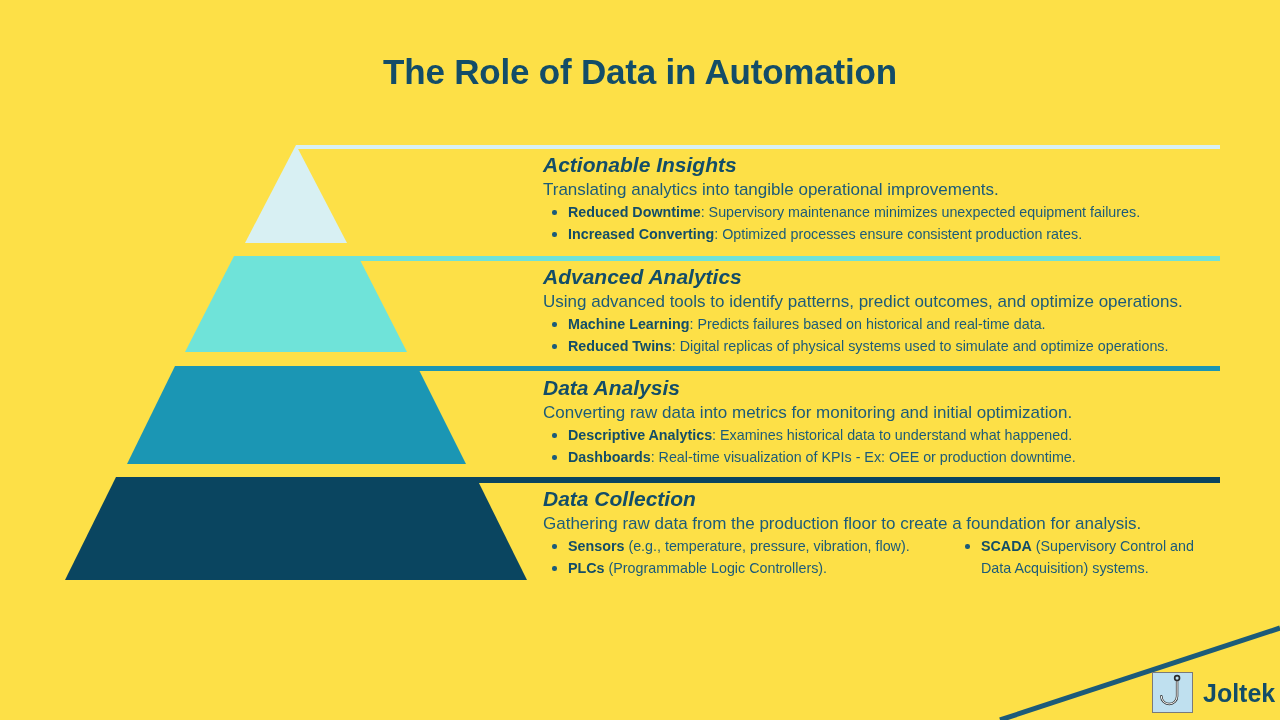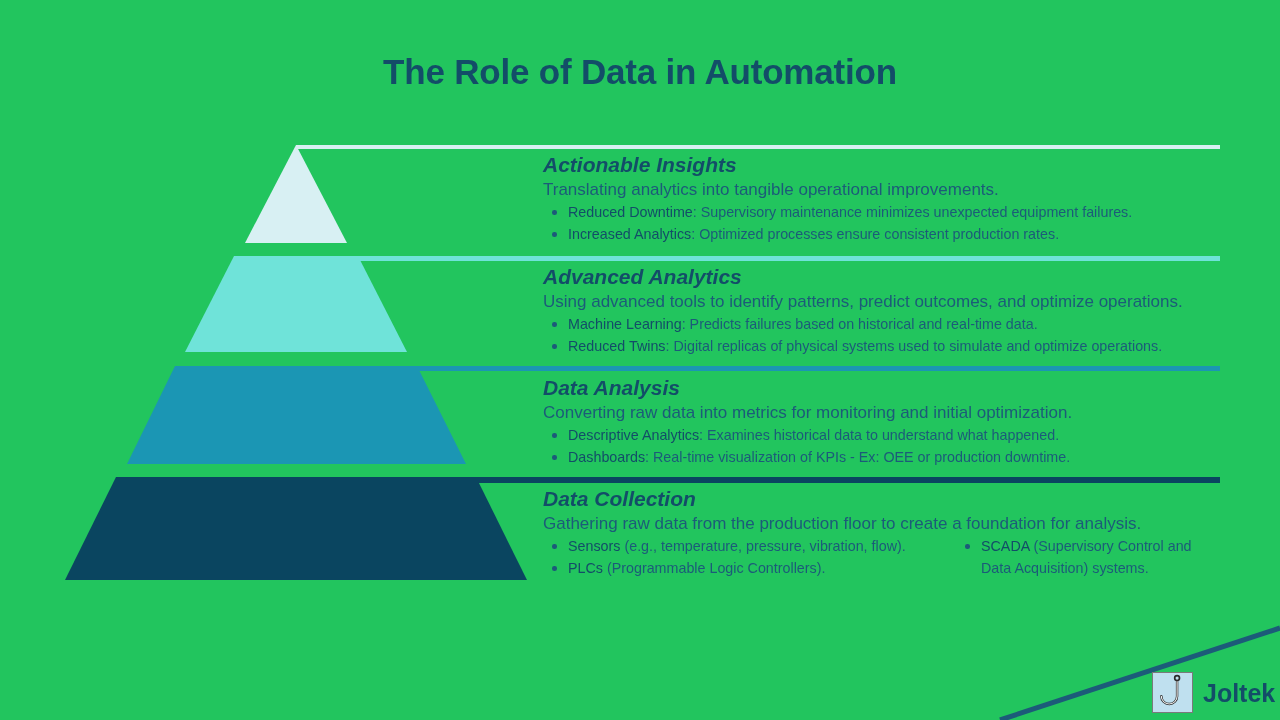--- a/index.html
+++ b/index.html
@@ -13,21 +13,21 @@
     font-family: "Liberation Sans", sans-serif;
     overflow: hidden;
     position: relative;
   }
 
   #slide {
     position: absolute;
     left: 0; top: 0;
     width: 1280px;
     height: 720px;
-    background: #22c55e;
+    background: #fde047;
   }
 
   
   #page-title {
     position: absolute;
     left: 0;
     top: 52px;
     width: 1280px;
     text-align: center;
     font-size: 35px;
@@ -85,21 +85,21 @@
     content: "";
     position: absolute;
     left: 9px;
     top: 9px;
     width: 4.5px;
     height: 4.5px;
     border-radius: 50%;
     background: #1c5b79;
   }
   .tier-bullets b {
-    font-weight: normal;
+    font-weight: bold;
     color: #134d68;
     margin-top: 43px;
   }
 
   
   .bullets-cols {
     position: relative;
   }
   .bullets-cols .col-a {
     position: absolute;
@@ -170,21 +170,21 @@
 
     <polygon points="116,477 476,477 527,580 65,580" fill="#0a4560"></polygon>
     <rect x="116" y="477" width="1104" height="6" fill="#0a4560"></rect>
   </svg>
 
   <div class="tier-text" id="tier-text-0">
     <div class="tier-heading">Actionable Insights</div>
     <div class="tier-sub">Translating analytics into tangible operational improvements.</div>
     <ul class="tier-bullets">
       <li><b>Reduced Downtime</b><span>: Supervisory maintenance minimizes unexpected equipment failures.</span></li>
-      <li><b>Increased Analytics</b><span>: Optimized processes ensure consistent production rates.</span></li>
+      <li><b>Increased Converting</b><span>: Optimized processes ensure consistent production rates.</span></li>
     </ul>
   </div>
 
   <div class="tier-text" id="tier-text-1">
     <div class="tier-heading">Advanced Analytics</div>
     <div class="tier-sub">Using advanced tools to identify patterns, predict outcomes, and optimize operations.</div>
     <ul class="tier-bullets">
       <li><b>Machine Learning</b><span>: Predicts failures based on historical and real-time data.</span></li>
       <li><b>Reduced Twins</b><span>: Digital replicas of physical systems used to simulate and optimize operations.</span></li>
     </ul>

